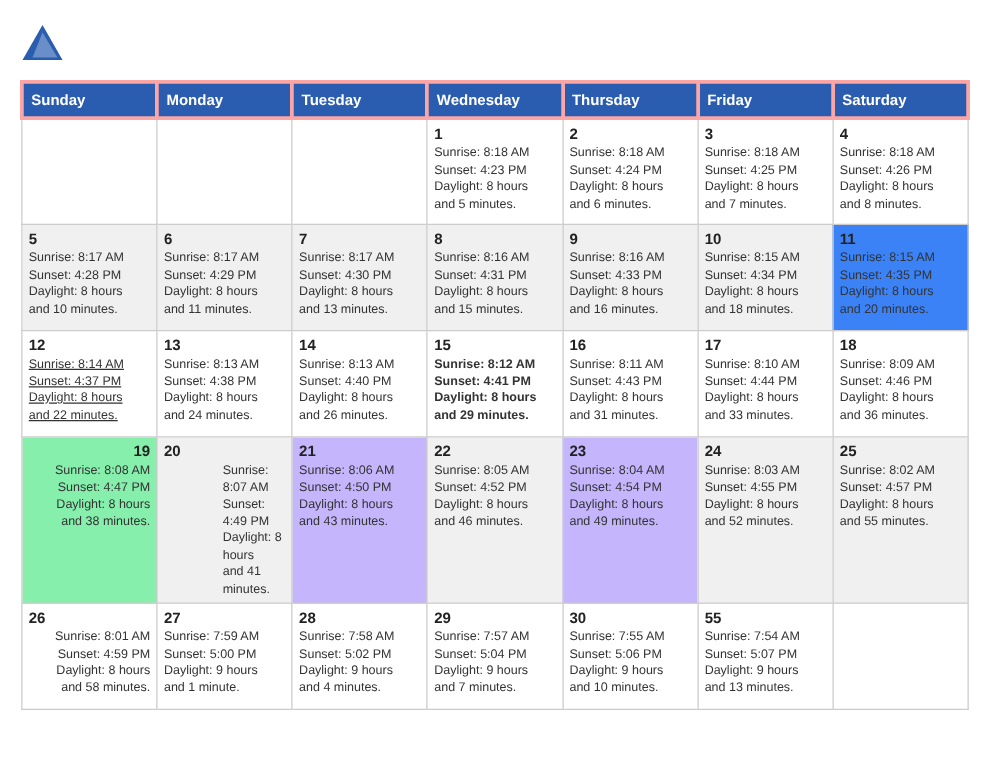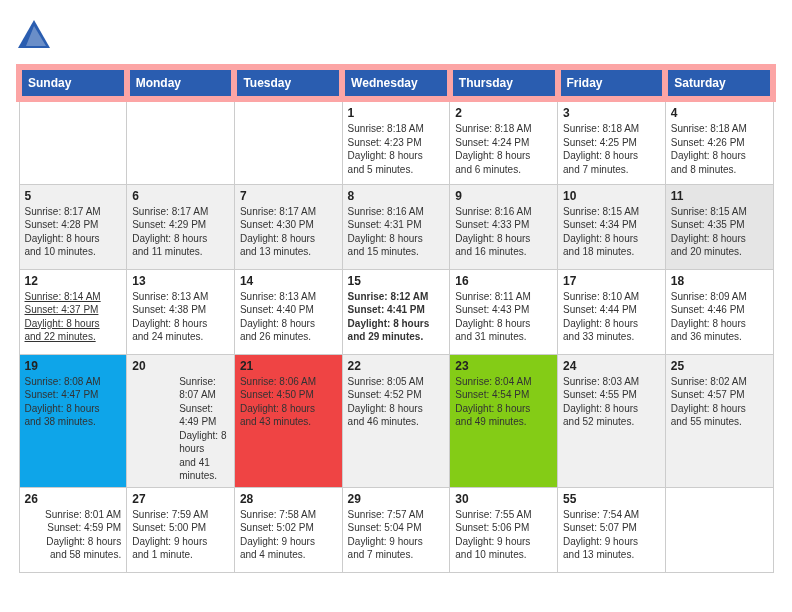--- a/index.html
+++ b/index.html
@@ -43,21 +43,21 @@
       border-collapse: collapse;
       font-size: 11px;
     }
     .calendar th {
       background: #2a5db0;
       color: #fff;
       text-align: left;
       padding: 6px 6px;
       font-size: 12px;
       font-weight: bold;
-      border: 6px solid #fca5a5;
+      border: 3px solid #fca5a5;
     }
     .calendar td {
       vertical-align: top;
       border: 1px solid #ccc;
       padding: 4px 5px;
       width: calc(100% / 7);
       min-height: 80px;
       height: 85px;
       background: #fff;
     }
@@ -184,21 +184,21 @@
 Daylight: 8 hours
 and 16 minutes.</div>
         </td>
         <td style="background: rgb(240, 240, 240);">
           <span class="day-num">10</span>
           <div class="day-info" style="white-space: pre-line;">Sunrise: 8:15 AM
 Sunset: 4:34 PM
 Daylight: 8 hours
 and 18 minutes.</div>
         </td>
-        <td style="background: #e5e5e5;">
+        <td style="background: #3b82f6;">
           <span class="day-num">11</span>
           <div class="day-info" style="white-space: pre-line;">Sunrise: 8:15 AM
 Sunset: 4:35 PM
 Daylight: 8 hours
 and 20 minutes.</div>
         </td>
       </tr>
       <tr>
         <td>
           <span class="day-num">12</span>
@@ -244,49 +244,49 @@
         </td>
         <td>
           <span class="day-num">18</span>
           <div class="day-info" style="white-space: pre-line;">Sunrise: 8:09 AM
 Sunset: 4:46 PM
 Daylight: 8 hours
 and 36 minutes.</div>
         </td>
       </tr>
       <tr>
-        <td style="background: #0ea5e9;">
+        <td style="background: #86efac; text-align: right;">
           <span class="day-num">19</span>
           <div class="day-info" style="white-space: pre-line;">Sunrise: 8:08 AM
 Sunset: 4:47 PM
 Daylight: 8 hours
 and 38 minutes.</div>
         </td>
         <td style="background: rgb(240, 240, 240);">
           <span class="day-num">20</span>
           <div class="day-info" style="white-space: pre-line; margin-left: 47px;">Sunrise: 8:07 AM
 Sunset: 4:49 PM
 Daylight: 8 hours
 and 41 minutes.</div>
         </td>
-        <td style="background: #ef4444;">
+        <td style="background: #c4b5fd;">
           <span class="day-num">21</span>
           <div class="day-info" style="white-space: pre-line;">Sunrise: 8:06 AM
 Sunset: 4:50 PM
 Daylight: 8 hours
 and 43 minutes.</div>
         </td>
         <td style="background: rgb(240, 240, 240);">
           <span class="day-num">22</span>
           <div class="day-info" style="white-space: pre-line;">Sunrise: 8:05 AM
 Sunset: 4:52 PM
 Daylight: 8 hours
 and 46 minutes.</div>
         </td>
-        <td style="background: #84cc16;">
+        <td style="background: #c4b5fd;">
           <span class="day-num">23</span>
           <div class="day-info" style="white-space: pre-line;">Sunrise: 8:04 AM
 Sunset: 4:54 PM
 Daylight: 8 hours
 and 49 minutes.</div>
         </td>
         <td style="background: rgb(240, 240, 240);">
           <span class="day-num">24</span>
           <div class="day-info" style="white-space: pre-line;">Sunrise: 8:03 AM
 Sunset: 4:55 PM

